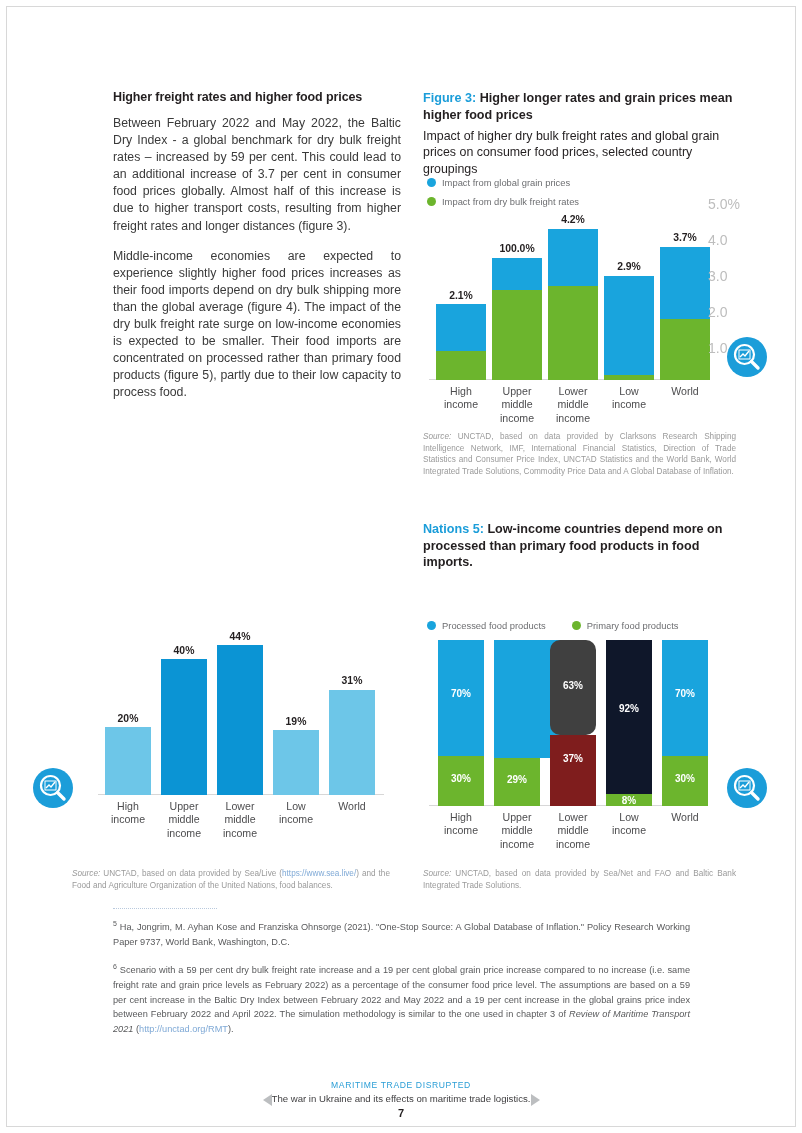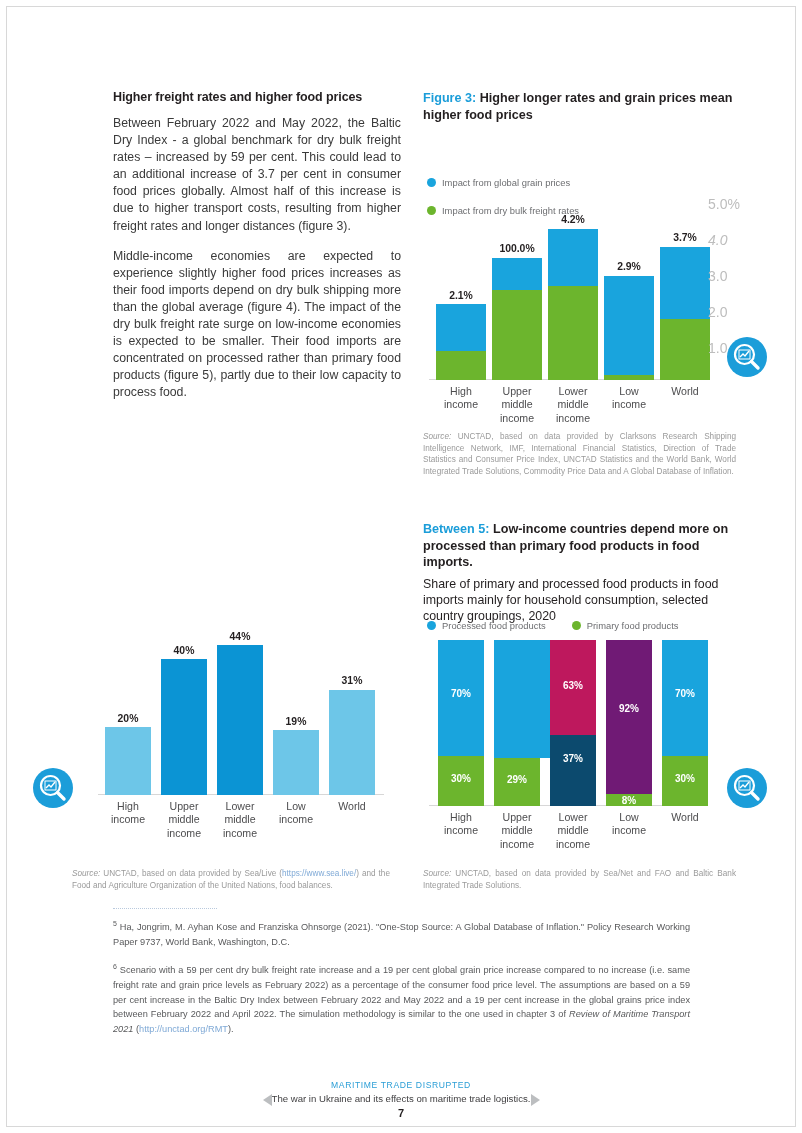--- a/index.html
+++ b/index.html
@@ -28,21 +28,21 @@
   .fig-title{font-size:12.6px;line-height:16.5px;font-weight:bold;color:#231f20;margin:0;}
   .fig-title .fig-num{color:#1b9dd9;}
   .fig-sub{font-size:12.4px;line-height:16.4px;color:#231f20;margin:5px 0 0 0;font-weight:normal;}
   .src{
     font-size:8.2px;line-height:11.6px;color:#9a9a9a;text-align:justify;
   }
   .src .it{font-style:italic;}
   .src a{color:#7fa9d6;text-decoration:none;}
 
   
-  .legend{display:flex;align-items:flex-start;flex-direction:column;gap:17px;}
+  .legend{display:flex;align-items:flex-start;flex-direction:column;gap:8px;}
   .legend.row{flex-direction:row;gap:26px;align-items:center;}
   .legend-item{display:flex;align-items:center;gap:6px;}
   .legend-dot{width:9px;height:9px;border-radius:50%;display:block;}
   .legend-lbl{font-size:9.4px;color:#6d6e71;}
 
   
   .chart{position:relative;}
   .plot{position:relative;}
   .bar-col{position:absolute;bottom:0;display:flex;flex-direction:column;justify-content:flex-end;}
   .seg{width:100%;}
@@ -87,20 +87,21 @@
     <div class="body-head">Higher freight rates and higher food prices</div>
     <div style="height:11px"></div>
     <p class="body-par">Between February 2022 and May 2022, the Baltic Dry Index - a global benchmark for dry bulk freight rates – increased by 59 per cent. This could lead to an additional increase of 3.7 per cent in consumer food prices globally. Almost half of this increase is due to higher transport costs, resulting from higher freight rates and longer distances (figure 3).</p>
     <p class="body-par">Middle-income economies are expected to experience slightly higher food prices increases as their food imports depend on dry bulk shipping more than the global average (figure 4). The impact of the dry bulk freight rate surge on low-income economies is expected to be smaller. Their food imports are concentrated on processed rather than primary food products (figure 5), partly due to their low capacity to process food.</p>
   </div>
 
   <div style="position:absolute;left:423px;top:90px;width:313px;">
     <div class="fig-title">
       <span class="fig-num">Figure 3:</span><span> Higher longer rates and grain prices mean higher food prices</span>
     </div>
+    <div class="fig-sub">Impact of higher dry bulk freight rates and global grain prices on consumer food prices, selected country groupings</div>
   </div>
 
   <div class="legend" style="position:absolute;left:427px;top:177px;">
     <div class="legend-item">
       <span class="legend-dot" style="background:#19a4dd"></span>
       <span class="legend-lbl">Impact from global grain prices</span>
     </div>
     <div class="legend-item">
       <span class="legend-dot" style="background:#6cb52d"></span>
       <span class="legend-lbl">Impact from dry bulk freight rates</span>
@@ -142,21 +143,21 @@
       </div>
     </div>
 
     <div class="xlabel" style="left:13px;top:189px;width:50px;">High income</div>
     <div class="xlabel" style="left:69px;top:189px;width:50px;">Upper middle income</div>
     <div class="xlabel" style="left:125px;top:189px;width:50px;">Lower middle income</div>
     <div class="xlabel" style="left:181px;top:189px;width:50px;">Low income</div>
     <div class="xlabel" style="left:237px;top:189px;width:50px;">World</div>
 
     <div class="ytick" style="left:285px;top:0px;">5.0%</div>
-    <div class="ytick" style="left:285px;top:36px;font-style:italic;">4.0</div>
+    <div class="ytick" style="left:285px;top:36px;">4.0</div>
     <div class="ytick" style="left:285px;top:72px;">3.0</div>
     <div class="ytick" style="left:285px;top:108px;">2.0</div>
     <div class="ytick" style="left:285px;top:144px;">1.0</div>
   </div>
 
   <div class="magni" style="left:727px;top:337px;">
     <svg width="40" height="40" viewBox="0 0 40 40" aria-hidden="true">
       <circle cx="17.5" cy="17.5" r="9.5" fill="none" stroke="#ffffff" stroke-width="2.2"></circle>
       <rect x="12" y="13" width="11" height="9" fill="none" stroke="#ffffff" stroke-width="1"></rect>
       <polyline points="13,20 16,17 18,19 22,14" fill="none" stroke="#ffffff" stroke-width="1.4"></polyline>
@@ -204,23 +205,22 @@
       <line x1="24.5" y1="24.5" x2="31" y2="31" stroke="#ffffff" stroke-width="3.4" stroke-linecap="round"></line>
     </svg>
   </div>
 
   <div class="src" style="position:absolute;left:72px;top:868px;width:318px;">
     <span class="it">Source:</span><span> UNCTAD, based on data provided by Sea/Live (</span><a href="#">https://www.sea.live/</a><span>) and the Food and Agriculture Organization of the United Nations, food balances.</span>
   </div>
 
   <div style="position:absolute;left:423px;top:521px;width:313px;">
     <div class="fig-title">
-      <span class="fig-num">Between 5:</span><span> Low-income countries depend more on processed  than primary food products in food imports.</span>
-    </div>
-    <div class="fig-sub">Share of primary and processed food products in food imports mainly for household consumption, selected country groupings, 2020</div>
+      <span class="fig-num">Nations 5:</span><span> Low-income countries depend more on processed  than primary food products in food imports.</span>
+    </div>
   </div>
 
   <div class="legend row" style="position:absolute;left:427px;top:620px;">
     <div class="legend-item">
       <span class="legend-dot" style="background:#19a4dd"></span>
       <span class="legend-lbl">Processed food products</span>
     </div>
     <div class="legend-item">
       <span class="legend-dot" style="background:#6cb52d"></span>
       <span class="legend-lbl">Primary food products</span>
@@ -243,30 +243,30 @@
       <div class="bar-col" style="left:71px;width:46px;height:166px;">
         <div class="seg" style="height:117.9px;background:#19a4dd;position:relative;padding-left:43px;">
           <span class="inlabel" style="top:48px;">71%</span>
         </div>
         <div class="seg" style="height:48.1px;background:#6cb52d;position:relative;">
           <span class="inlabel" style="top:16px;">29%</span>
         </div>
       </div>
 
       <div class="bar-col" style="left:127px;width:46px;height:166px;">
-        <div class="seg" style="height:104.6px;background:#be185d;position:relative;">
+        <div class="seg" style="height:104.6px;background:#404040;position:relative;border-radius:10px;">
           <span class="inlabel" style="top:40px;">63%</span>
         </div>
-        <div class="seg" style="height:79px;background:#0c4a6e;position:relative;">
+        <div class="seg" style="height:79px;background:#7f1d1d;position:relative;">
           <span class="inlabel" style="top:18px;">37%</span>
         </div>
       </div>
 
       <div class="bar-col" style="left:183px;width:46px;height:166px;">
-        <div class="seg" style="height:177px;background:#701a75;position:relative;">
+        <div class="seg" style="height:177px;background:#0f172a;position:relative;">
           <span class="inlabel" style="top:63px;">92%</span>
         </div>
         <div class="seg" style="height:13.3px;background:#6cb52d;position:relative;">
           <span class="inlabel" style="top:1px;">8%</span>
         </div>
       </div>
 
       <div class="bar-col" style="left:239px;width:46px;height:166px;">
         <div class="seg" style="height:116.2px;background:#19a4dd;position:relative;">
           <span class="inlabel" style="top:48px;">70%</span>

